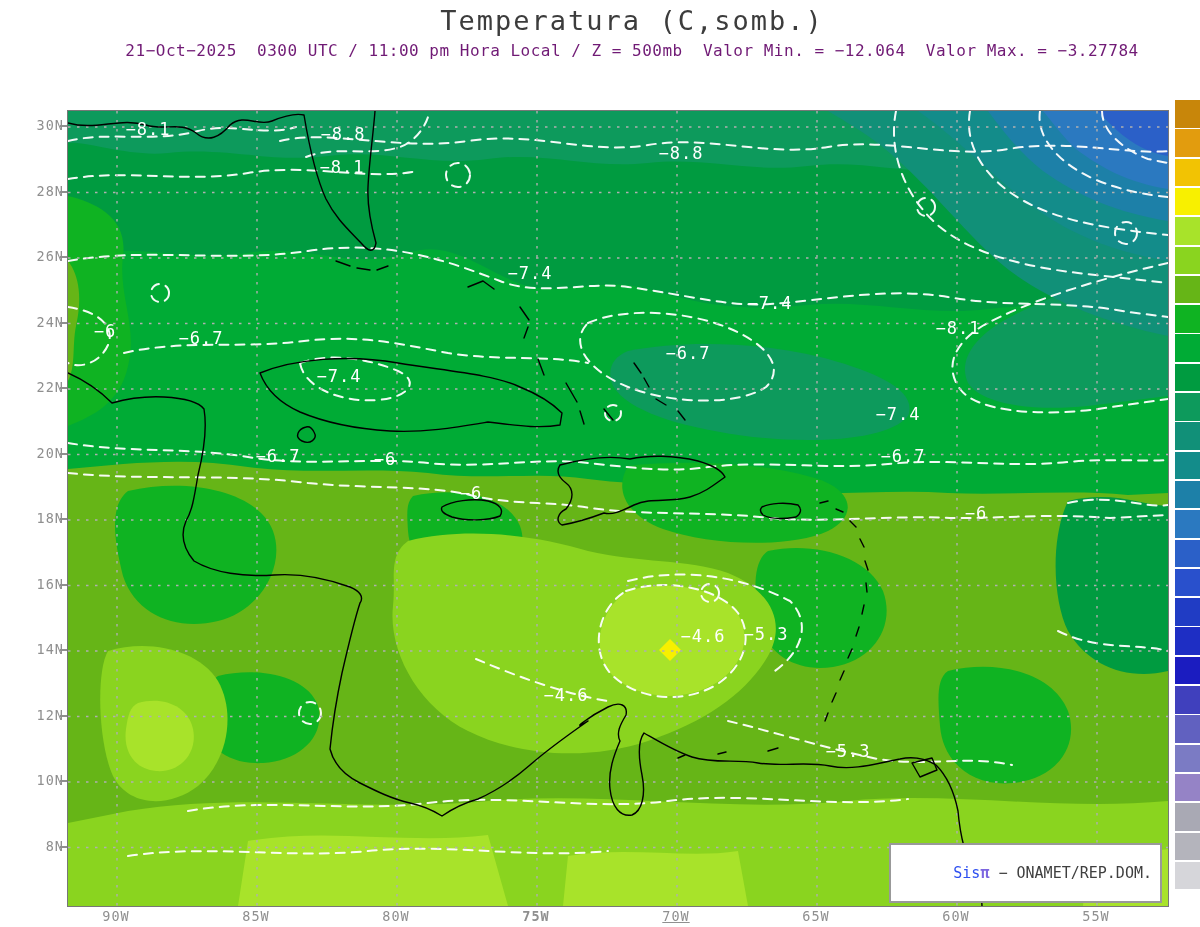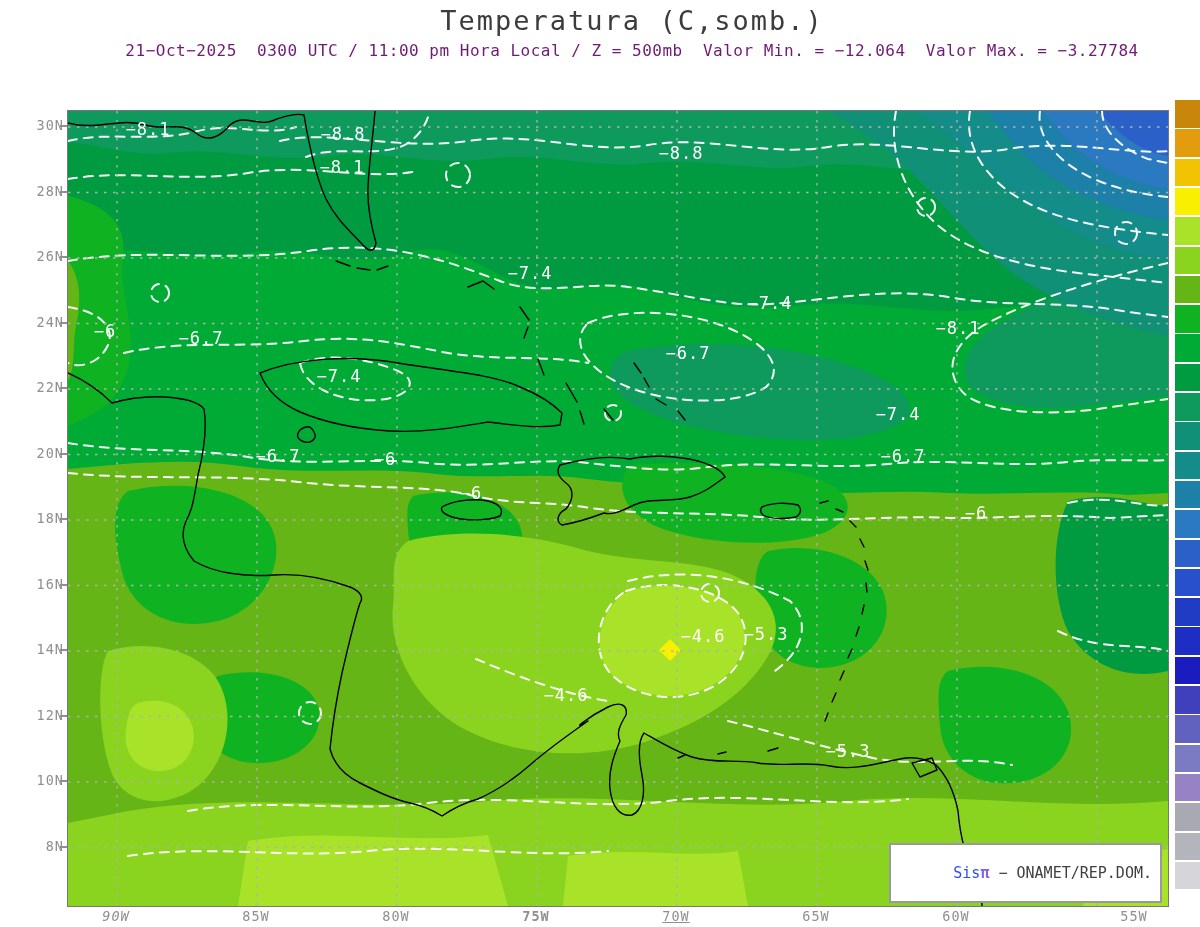--- a/index.html
+++ b/index.html
@@ -54,35 +54,35 @@
       <div class="latlab" style="left: 2px; top: 575.5px;">16N</div>
       <div class="tickh" style="left: 28px; top: 583.5px;"></div>
       <div class="latlab" style="left: 2px; top: 641px;">14N</div>
       <div class="tickh" style="left: 28px; top: 649px;"></div>
       <div class="latlab" style="left: 2px; top: 706.5px;">12N</div>
       <div class="tickh" style="left: 28px; top: 714.5px;"></div>
       <div class="latlab" style="left: 2px; top: 772px;">10N</div>
       <div class="tickh" style="left: 28px; top: 780px;"></div>
       <div class="latlab" style="left: 2px; top: 837.5px;">8N</div>
       <div class="tickh" style="left: 28px; top: 845.5px;"></div>
-      <div class="lonlab" style="left: 62px; top: 908px; font-style: italic;">90W</div>
+      <div class="lonlab" style="left: 62px; top: 908px;">90W</div>
       <div class="tickv" style="left: 83px; top: 899px;"></div>
       <div class="lonlab" style="left: 202px; top: 908px;">85W</div>
       <div class="tickv" style="left: 223px; top: 899px;"></div>
       <div class="lonlab" style="left: 342px; top: 908px;">80W</div>
       <div class="tickv" style="left: 363px; top: 899px;"></div>
       <div class="lonlab" style="left: 482px; top: 908px; font-weight: bold;">75W</div>
       <div class="tickv" style="left: 503px; top: 899px;"></div>
       <div class="lonlab" style="left: 622px; top: 908px; text-decoration: underline;">70W</div>
       <div class="tickv" style="left: 643px; top: 899px;"></div>
       <div class="lonlab" style="left: 762px; top: 908px;">65W</div>
       <div class="tickv" style="left: 783px; top: 899px;"></div>
       <div class="lonlab" style="left: 902px; top: 908px;">60W</div>
       <div class="tickv" style="left: 923px; top: 899px;"></div>
-      <div class="lonlab" style="left: 1080px; top: 908px;">55W</div>
+      <div class="lonlab" style="left: 1042px; top: 908px;">55W</div>
       <div class="tickv" style="left: 1063px; top: 899px;"></div>
     </div>
 
   <div class="map" id="mapBox">
     <svg width="1100" height="795" viewBox="0 0 1100 795">
 
       <g>
         <rect x="0" y="0" width="1100" height="795" fill="#00ab35"></rect>
         <path d="M0,0 H1100 V205 C1040,200 980,190 920,198 C860,206 800,188 740,194 C680,200 640,196 580,178 C530,164 490,188 450,172 C410,156 380,128 340,142 C280,160 240,132 180,142 C120,152 60,130 0,145 Z" fill="#009b40"></path>
         <path d="M0,0 H1100 V62 C1020,68 960,50 900,58 C840,66 800,48 740,55 C680,62 640,46 580,52 C520,58 480,40 420,48 C360,56 320,38 260,45 C200,52 160,36 100,42 C60,46 20,30 0,32 Z" fill="#0d9a5c"></path>

